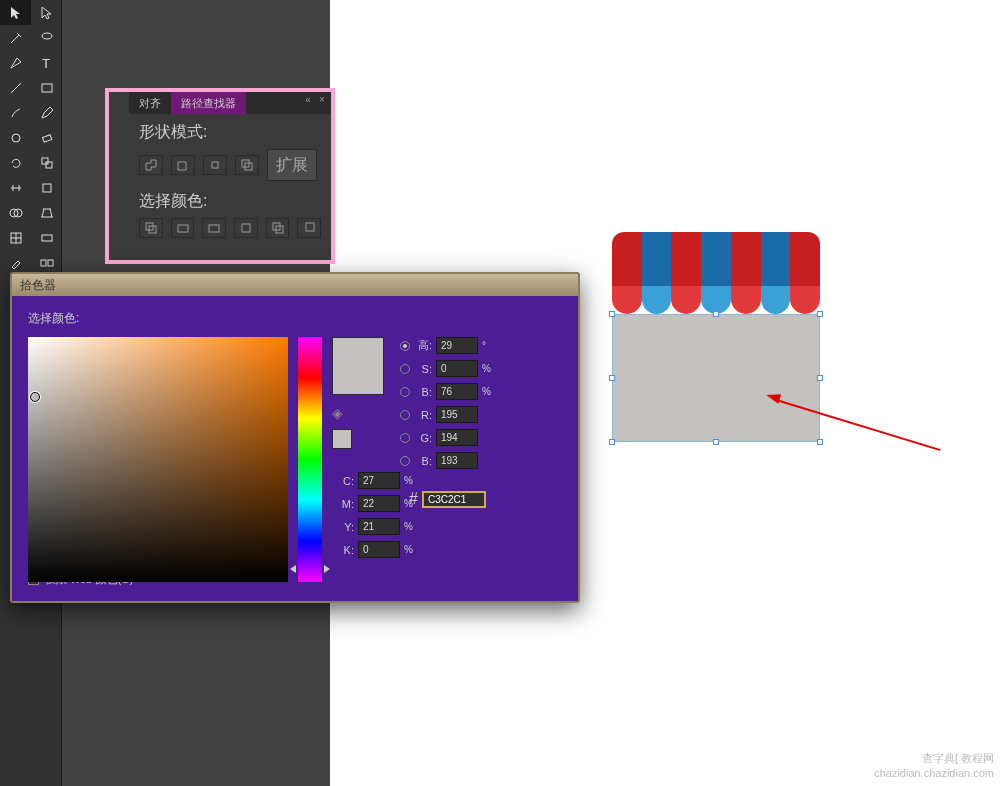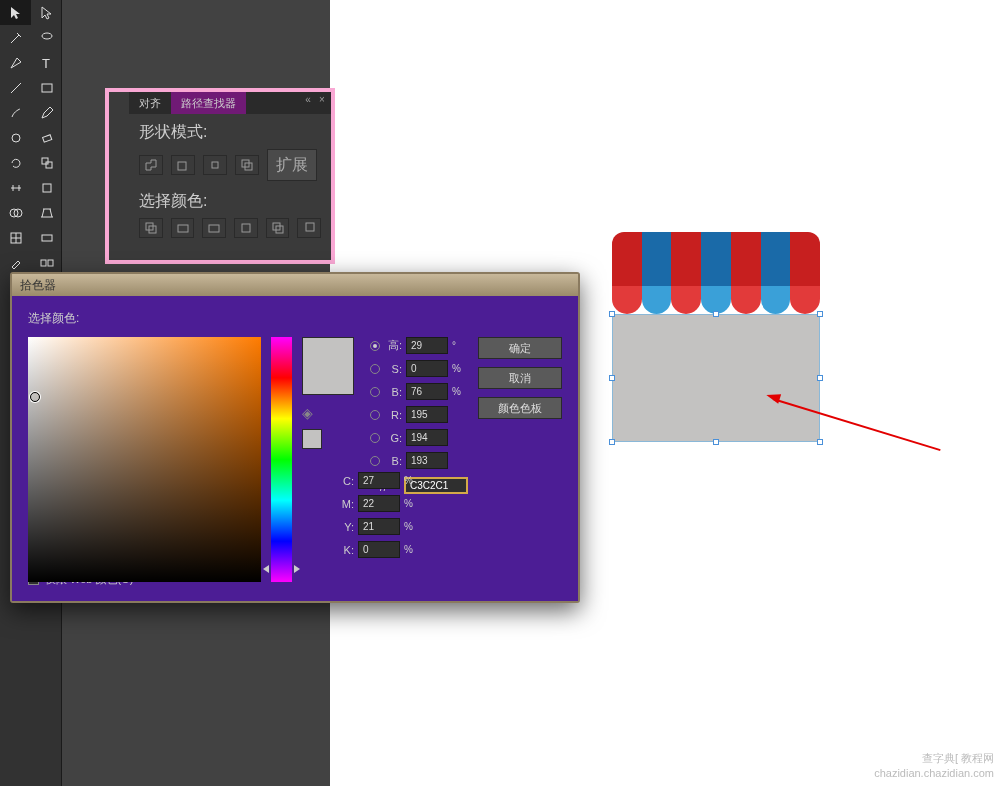--- a/index.html
+++ b/index.html
@@ -49,21 +49,21 @@
 .swatch-big { width: 52px; height: 58px; background: #c3c2c1; border: 1px solid #2a2a2a; }
 .swatch-small { width: 20px; height: 20px; background: #c3c2c1; border: 1px solid #2a2a2a; margin-top: 2px; }
 .cube-icon { color: #888; font-size: 14px; margin-top: 4px; }
 .fields-col { margin-left: 6px; display: flex; flex-direction: column; gap: 6px; }
 .field-row { display: flex; align-items: center; gap: 4px; font-size: 11px; }
 .radio { width: 10px; height: 10px; border: 1px solid #888; border-radius: 50%; display: inline-block; cursor: pointer; }
 .radio.selected::after { content: ''; display: block; width: 4px; height: 4px; background: #ccc; border-radius: 50%; margin: 2px; }
 .fld-label { width: 18px; text-align: right; color: #ccc; }
 .fld-input { width: 42px; height: 17px; background: #2f2f2f; border: 1px solid #1a1a1a; color: #ddd; font-size: 10px; padding: 0 4px; }
 .fld-unit { width: 14px; font-size: 10px; color: #ccc; }
-.hex-row { display: flex; gap: 16px; margin-top: 2px; }
+.hex-row { display: flex; align-items: center; gap: 4px; margin-top: 15px; }
 .hex-input { width: 64px; height: 17px; background: #2f2f2f; border: 2px solid #d4a94a; color: #fff; font-size: 10px; padding: 0 4px; }
 .buttons-col { display: flex; flex-direction: column; gap: 8px; }
 .dlg-btn { width: 84px; height: 22px; background: #5a5a5a; border: 1px solid #2a2a2a; color: #ddd; font-size: 11px; cursor: pointer; display: flex; align-items: center; justify-content: center; }
 .lower-fields { display: flex; gap: 32px; margin-top: -110px; margin-left: 308px; }
 .cmyk-col { display: flex; flex-direction: column; gap: 6px; }
 .web-row { margin-top: 14px; display: flex; align-items: center; gap: 6px; font-size: 11px; color: #ccc; }
 .checkbox { width: 11px; height: 11px; border: 1px solid #888; background: #2f2f2f; display: inline-block; cursor: pointer; }
 
 
 .store { position: absolute; left: 612px; top: 232px; width: 208px; }
@@ -341,25 +341,20 @@
           <span class="radio"></span>
           <span class="fld-label">B:</span>
           <input class="fld-input" value="193" style="">
           <span class="fld-unit"></span>
         </div>
         <div class="hex-row">
           <span class="fld-label">#</span>
           <input class="hex-input" value="C3C2C1" style="">
         </div>
       </div>
-      <div class="buttons-col">
-        <div class="dlg-btn">确定</div>
-        <div class="dlg-btn">取消</div>
-        <div class="dlg-btn">颜色色板</div>
-      </div>
     </div>
     <div class="lower-fields">
       <div class="cmyk-col">
         <div class="field-row">
           <span class="fld-label">C:</span>
           <input class="fld-input" value="27" style="">
           <span class="fld-unit">%</span>
         </div>
         <div class="field-row">
           <span class="fld-label">M:</span>

